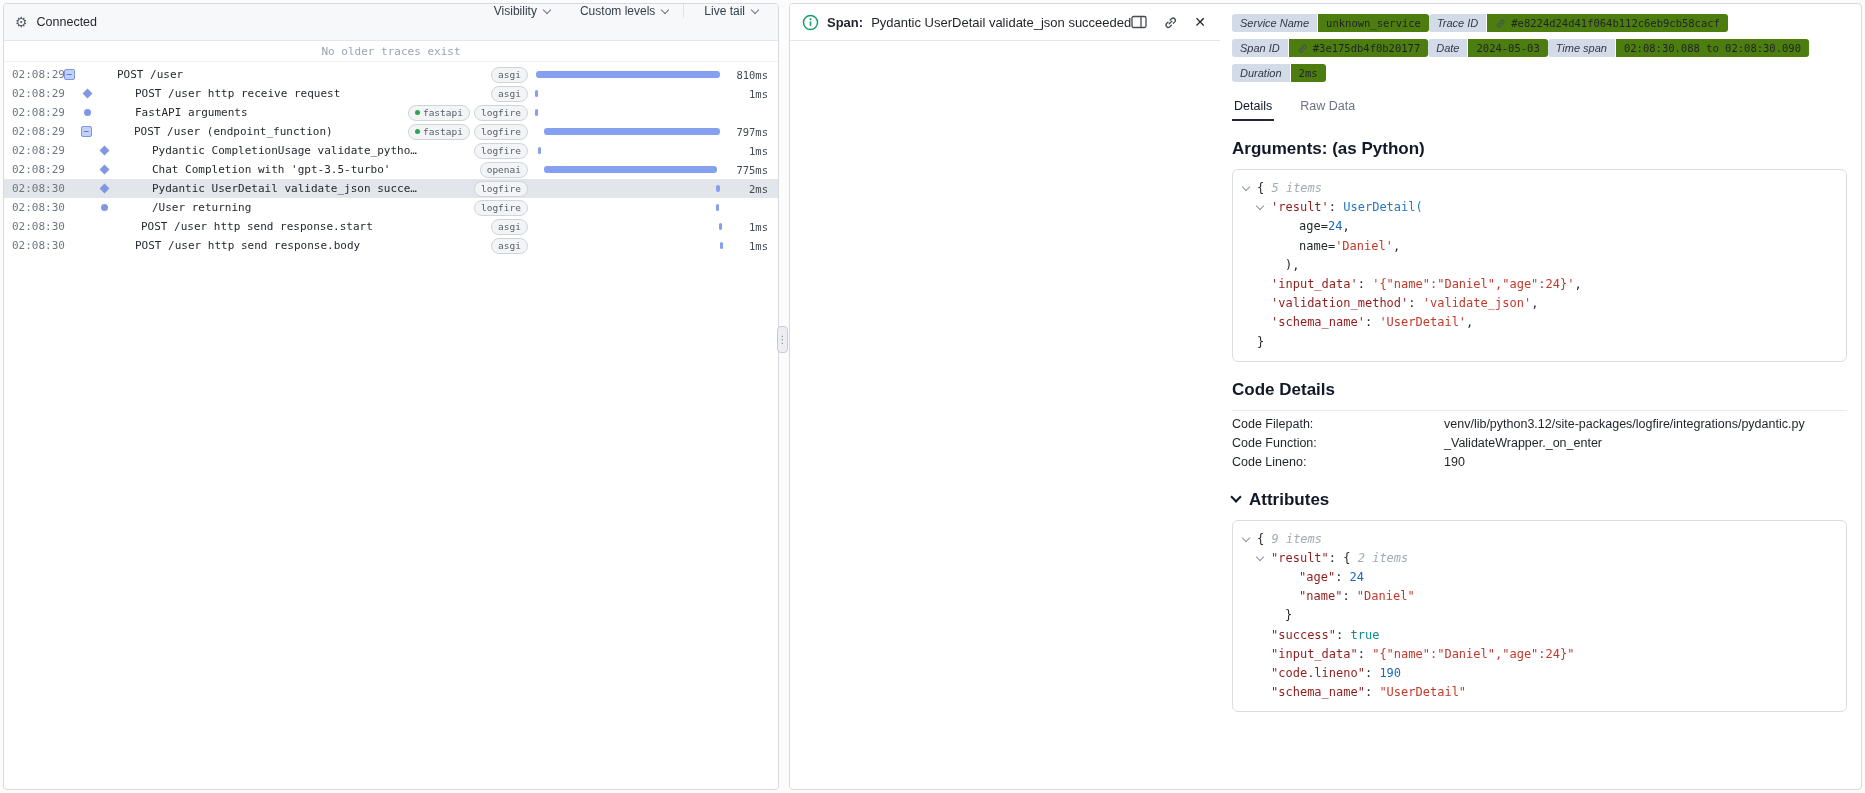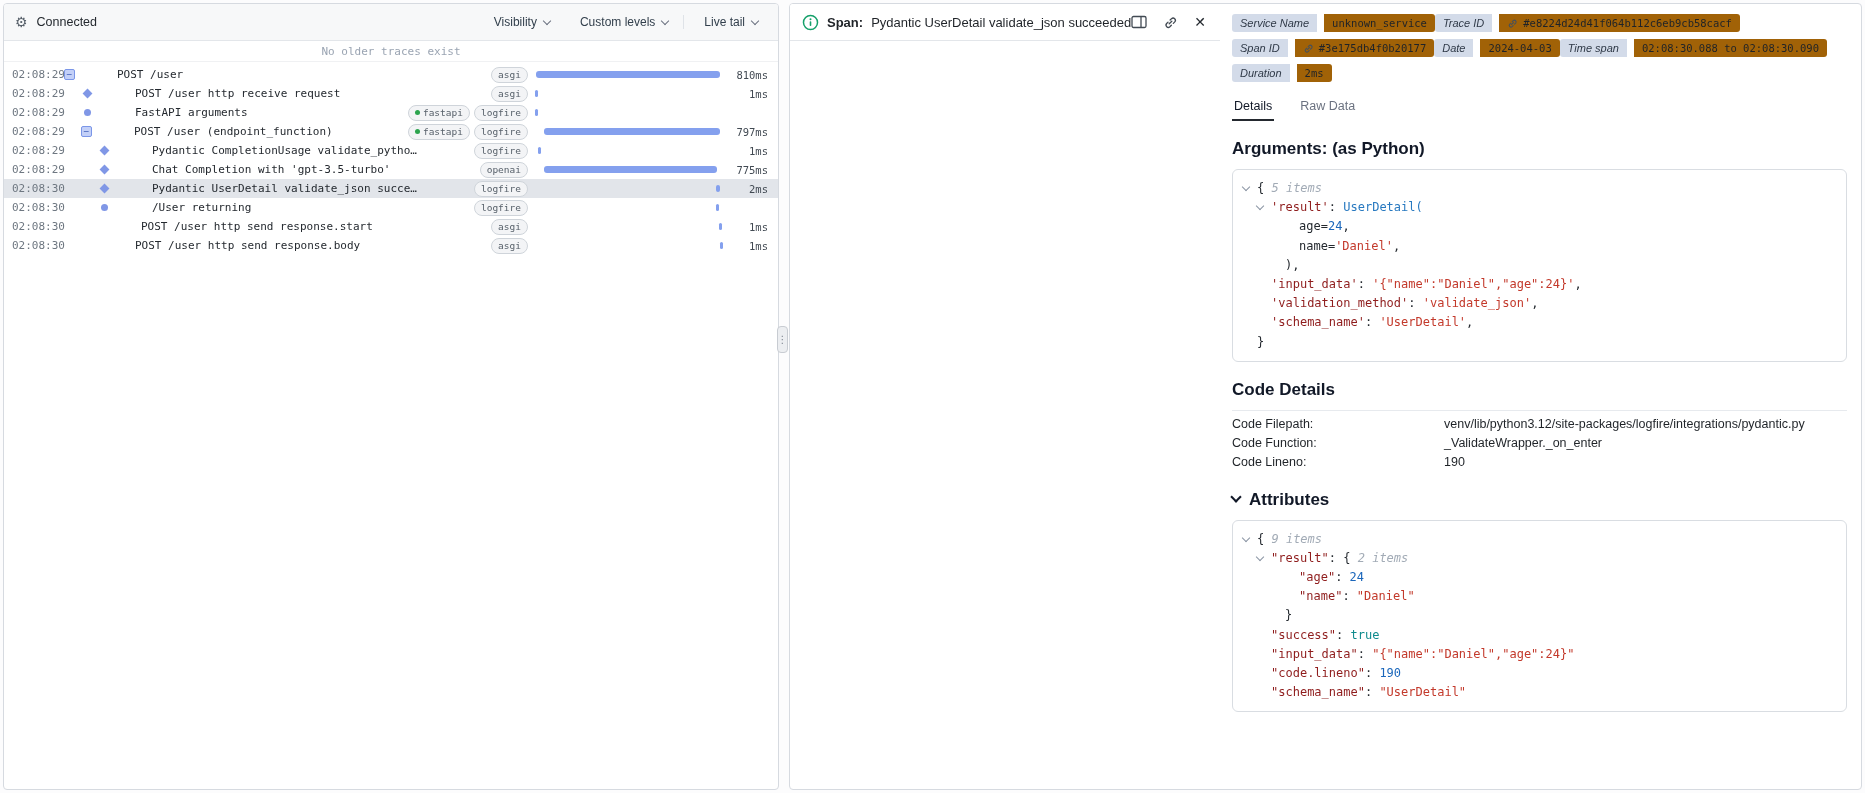--- a/index.html
+++ b/index.html
@@ -6,21 +6,21 @@
   html,body{width:1865px;height:793px;}
   body{background:#fcfcfd;font-family:"Liberation Sans","DejaVu Sans",sans-serif;color:#1f2328;overflow:hidden;position:relative;}
   .app{display:flex;width:1865px;height:793px;padding:3px;gap:10px;position:relative;}
   .panel{border:1px solid #d6dae0;border-radius:4px;background:#fff;overflow:hidden;}
 
   
   .left-panel{width:776px;flex:none;display:flex;flex-direction:column;}
   .lp-toolbar{height:37px;background:#f7f8f9;border-bottom:1px solid #e3e6ea;display:flex;align-items:center;justify-content:space-between;flex:none;}
   .lp-left{display:flex;align-items:center;gap:9px;padding-left:11px;font-size:12.5px;color:#24292f;}
   .gear{font-size:14px;color:#57606a;cursor:pointer;}
-  .lp-right{display:flex;align-items:center;height:100%;}
+  .lp-right{display:flex;align-items:flex-start;height:100%;}
   .lp-menu{display:flex;align-items:center;gap:7px;padding:0 15px;background:none;border:none;font:12px "Liberation Sans","DejaVu Sans",sans-serif;color:#33404d;cursor:pointer;}
   .lp-menu.live{border-left:1px solid #dfe3e8;padding:0 20px;}
   .mchev{display:inline-block;width:6px;height:6px;border-right:1.4px solid #6b7280;border-bottom:1.4px solid #6b7280;transform:rotate(45deg);margin-top:-3px;}
   .notice{height:21px;line-height:21px;text-align:center;font-family:"DejaVu Sans Mono",monospace;font-size:11px;color:#9aa4b2;border-bottom:1px solid #f0f1f3;flex:none;}
   .rows{flex:1;overflow:hidden;padding-top:3px;}
   .trace-row{display:flex;align-items:center;height:19px;font-family:"DejaVu Sans Mono",monospace;font-size:11px;cursor:pointer;}
   .trace-row.selected{background:#e2e5ea;}
   .ts{flex:none;width:60px;padding-left:8px;color:#6e7781;}
   .row-main{flex:1;display:flex;align-items:center;gap:6px;min-width:0;}
   .row-icon{flex:none;width:12px;height:12px;display:flex;align-items:center;justify-content:center;}
@@ -43,21 +43,21 @@
   .dp-header{height:37px;border-bottom:1px solid #e3e6ea;display:flex;align-items:center;justify-content:space-between;padding:0 14px 0 12px;flex:none;background:#fff;}
   .dp-title{display:flex;align-items:center;gap:8px;font-size:13px;color:#1f2328;}
   .dp-title .bold{font-weight:700;}
   .dp-actions{display:flex;align-items:center;gap:16px;color:#424a53;}
   .aicon{cursor:pointer;display:flex;align-items:center;}
   .close-x{font-size:14px;cursor:pointer;color:#24292f;line-height:1;}
   .dp-body{flex:1;overflow:hidden;padding:10px 14px 0 12px;}
   .badge-row{display:flex;flex-wrap:wrap;gap:0;row-gap:7px;}
   .badge{display:inline-flex;font-size:11px;border-radius:3px;overflow:hidden;}
   .badge-label{background:#d3dbe9;padding:3px 8px;font-style:italic;color:#2f3947;}
-  .badge-value{background:#a16207;padding:3px 8px;font-family:"DejaVu Sans Mono",monospace;display:inline-flex;align-items:center;gap:5px;color:#1f2328;margin-left:7px;font-size:10.5px;}
+  .badge-value{background:#4d7c0f;padding:3px 8px;font-family:"DejaVu Sans Mono",monospace;display:inline-flex;align-items:center;gap:5px;color:#1f2328;margin-left:1px;font-size:10.5px;}
   .blink{display:inline-flex;align-items:center;}
   .tabs{display:flex;gap:24px;margin-top:13px;}
   .tab{background:none;border:none;padding:4px 2px 6px;font:12.5px "Liberation Sans","DejaVu Sans",sans-serif;color:#6b7280;cursor:pointer;border-bottom:2px solid transparent;}
   .tab.active{color:#111827;border-bottom:2px solid #24292f;}
   .sec-heading{font-size:17px;font-weight:700;color:#111827;margin:18px 0 10px;}
   .code-block{border:1px solid #d9dde2;border-radius:6px;padding:9px 10px;font-family:"DejaVu Sans Mono",monospace;font-size:12px;line-height:1.6;color:#24292f;}
   .code-line{white-space:pre;}
   .code-caret{display:inline-block;width:14px;cursor:pointer;}
   .cchev{display:inline-block;width:6px;height:6px;border-right:1.5px solid #8a94a3;border-bottom:1.5px solid #8a94a3;transform:rotate(45deg);margin-bottom:2px;}
   .tok-key{color:#8f1d1d;}
@@ -330,21 +330,21 @@
                 <svg width="11" height="11" viewBox="0 0 16 16">
                   <path d="M6.6 9.4 9.4 6.6 M5.4 7.6 3.9 9.1a2.45 2.45 0 0 0 3.46 3.46L8.9 11 M7.6 5.4 9.1 3.9a2.45 2.45 0 0 1 3.46 3.46L11 8.9" fill="none" stroke="#44505e" stroke-width="1.6" stroke-linecap="round"></path>
                 </svg>
               </span>
               <span>#3e175db4f0b20177</span>
             </span>
           </span>
           <span class="badge">
             <span class="badge-label">Date</span>
             <span class="badge-value">
-              <span>2024-04-03</span>
+              <span>2024-05-03</span>
             </span>
           </span>
           <span class="badge">
             <span class="badge-label">Time span</span>
             <span class="badge-value">
               <span>02:08:30.088 to 02:08:30.090</span>
             </span>
           </span>
           <span class="badge">
             <span class="badge-label">Duration</span>

